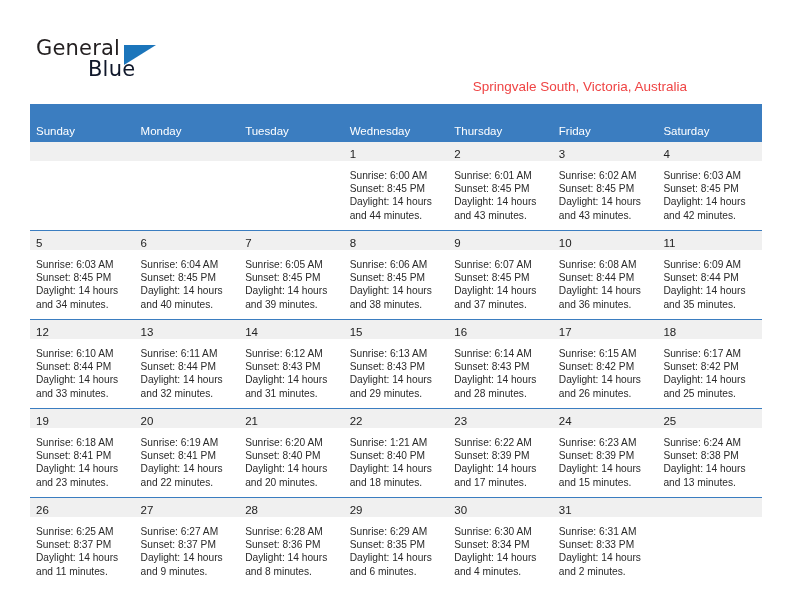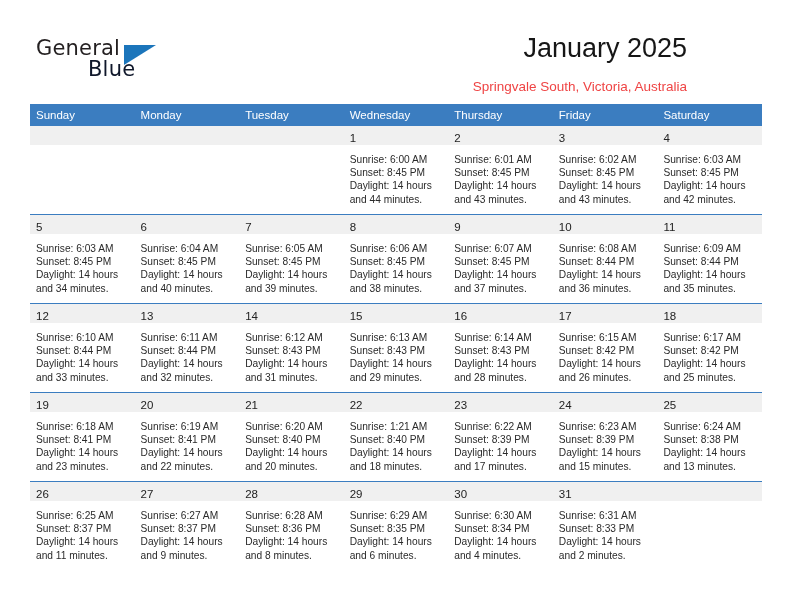--- a/index.html
+++ b/index.html
@@ -92,21 +92,21 @@
     width: 732px;
     border-collapse: collapse;
     table-layout: fixed;
   }
   .calendar th {
     background: #3b7dc0;
     color: #ffffff;
     font-weight: normal;
     font-size: 11.5px;
     text-align: left;
-    padding: 4px 0 5px 6px;
+    padding: 20px 0 5px 6px;
     height: 13px;
     border: none;
   }
   .calendar td {
     vertical-align: top;
     padding: 0;
     border: none;
     border-top: 1px solid #3b7dc0;
     height: 88px;
     width: 104.5px;
@@ -147,21 +147,20 @@
 <body>
 
 <div class="page">
 
   <div class="header">
     <div class="logo">
       <span class="logo-general">General</span>
       <span class="logo-triangle"></span>
       <span class="logo-blue">Blue</span>
     </div>
-    <div class="title">January 2025</div>
     <div class="subtitle">Springvale South, Victoria, Australia</div>
   </div>
 
   <table class="calendar">
     <thead>
       <tr>
         <th>Sunday</th>
         <th>Monday</th>
         <th>Tuesday</th>
         <th>Wednesday</th>

